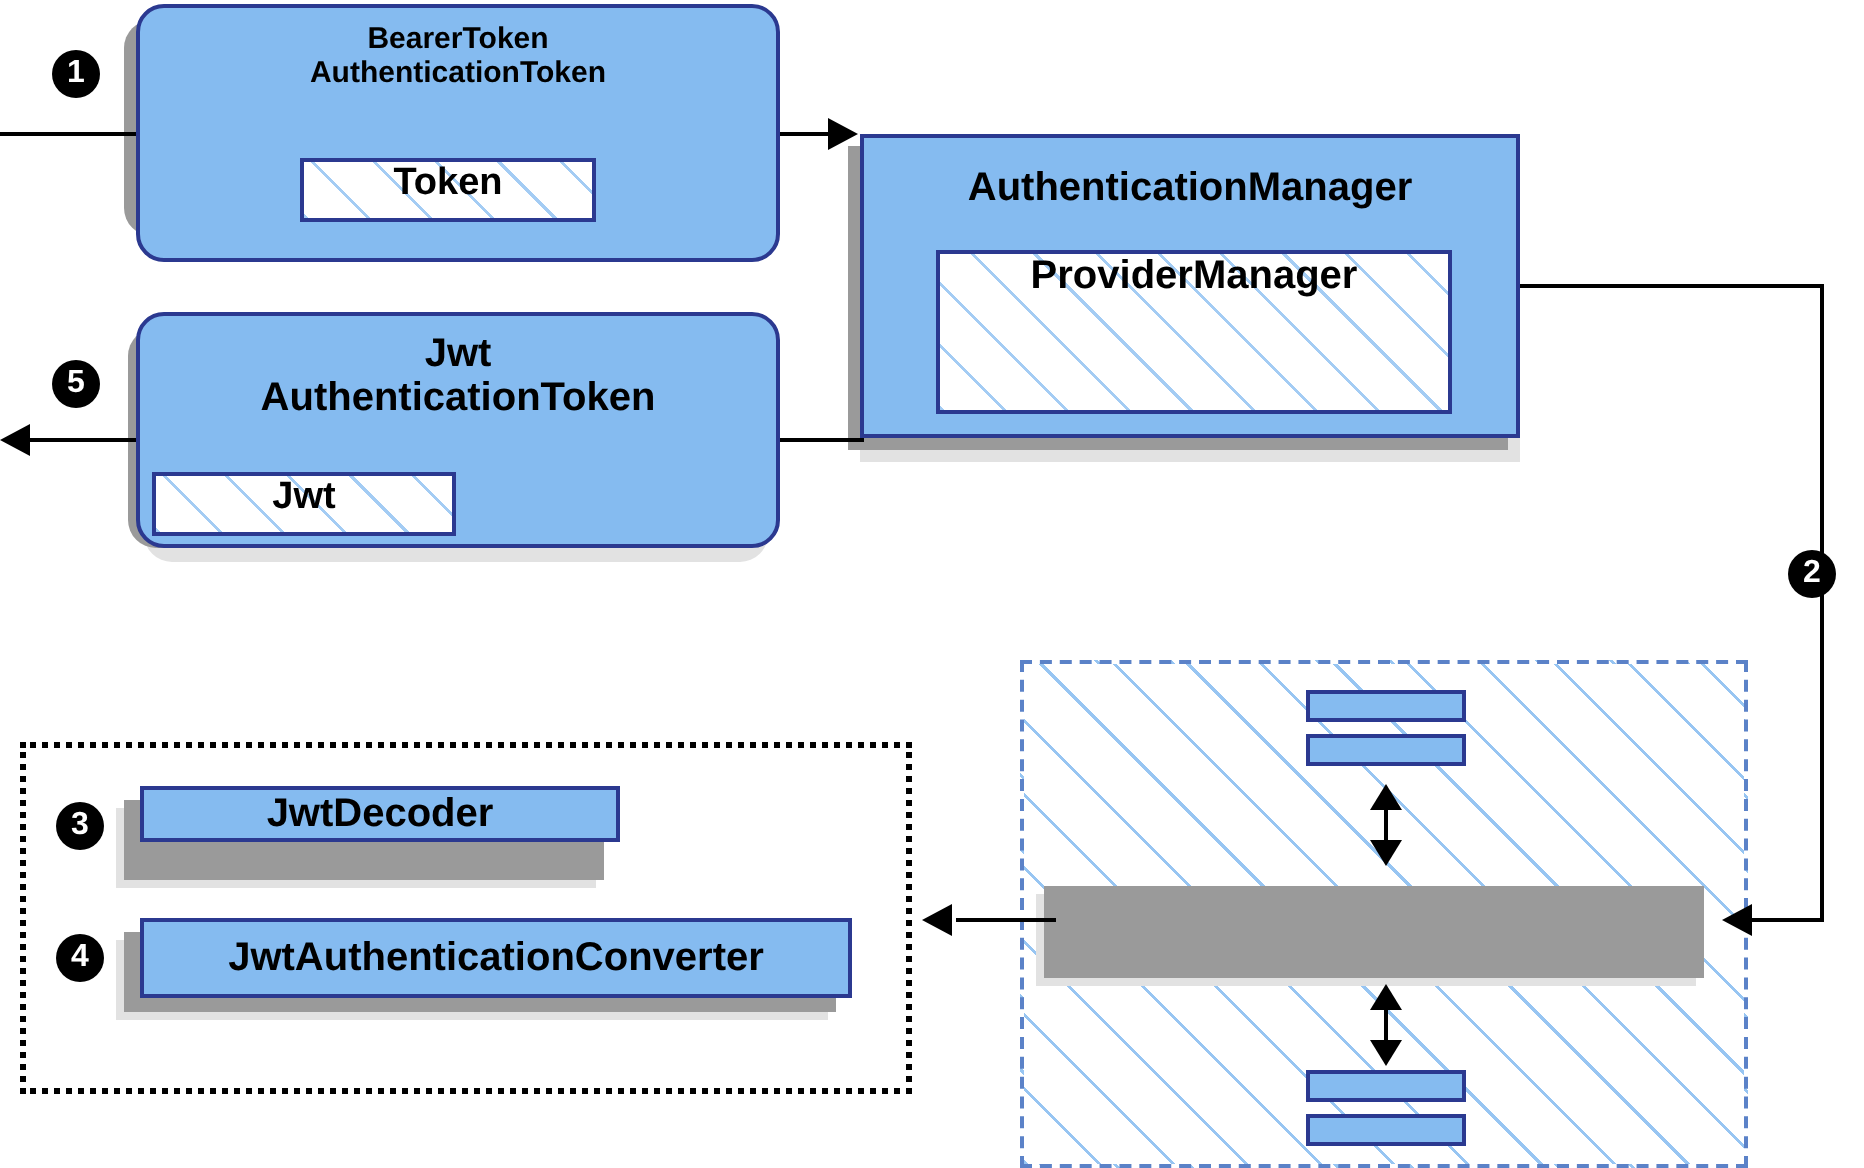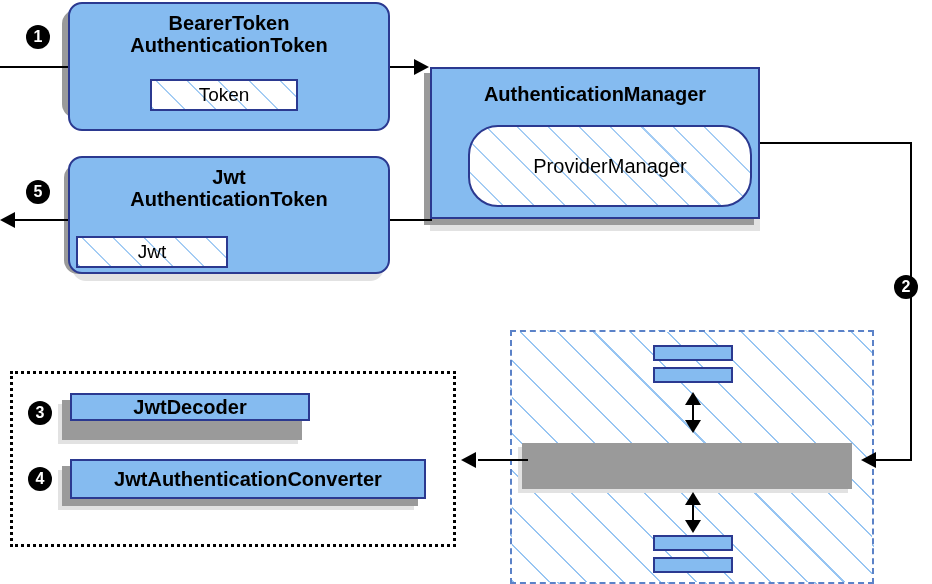--- a/index.html
+++ b/index.html
@@ -51,23 +51,22 @@
     box-sizing: border-box;
     border: 2px solid #2b3990;
     background-color: #ffffff;
     background-image: repeating-linear-gradient(
         45deg,
         rgba(133,187,240,0.75) 0px,
         rgba(133,187,240,0.75) 1.5px,
         rgba(255,255,255,0) 1.5px,
         rgba(255,255,255,0) 22px);
     display: flex;
-    align-items: center;
     justify-content: center;
-    font-weight: normal;
+    font-weight: bold;
     color: #000000;
     z-index: 6;
   }
 
   
   .hatch-group {
     box-sizing: border-box;
     border: 2px dashed #5b82c8;
     background-color: #ffffff;
     background-image: repeating-linear-gradient(
@@ -147,39 +146,39 @@
 </style>
 </head>
 <body>
 
 <div id="canvas">
 
   <div class="abs hline" style="left:0px; top:66px; width:70px;"></div>
 
   <div class="abs shadow light rounded" style="left:70px; top:18px; width:312px; height:108px;"></div>
   <div class="abs shadow rounded" style="left:62px; top:10px; width:312px; height:108px;"></div>
-  <div class="abs node rounded" style="left:68px; top:2px; width:322px; height:129px; font-size:20px; padding-top:8px;">
+  <div class="abs node rounded" style="left:68px; top:2px; width:322px; height:129px; font-size:15px; padding-top:8px;">
     <div class="title-line">BearerToken</div>
     <div class="title-line">AuthenticationToken</div>
   </div>
   <div class="abs subbox" style="left:150px; top:79px; width:148px; height:32px; font-size:19px;">
     <span>Token</span>
   </div>
 
   <div class="abs badge" style="left:26px; top:25px;">1</div>
 
   <div class="abs hline" style="left:390px; top:66px; width:32px;"></div>
   <div class="abs arrow-right" style="left:414px; top:59px;"></div>
 
   <div class="abs shadow light" style="left:430px; top:79px; width:330px; height:152px;"></div>
   <div class="abs shadow" style="left:424px; top:73px; width:330px; height:152px;"></div>
   <div class="abs node" style="left:430px; top:67px; width:330px; height:152px; font-size:20px; padding-top:14px;">
     <div class="title-line">AuthenticationManager</div>
   </div>
-  <div class="abs subbox" style="left:468px; top:125px; width:284px; height:82px; font-size:20px;border-radius:30px;">
+  <div class="abs subbox" style="left:468px; top:125px; width:258px; height:82px; font-size:20px;">
     <span>ProviderManager</span>
   </div>
 
   <div class="abs shadow light rounded" style="left:72px; top:171px; width:312px; height:110px;"></div>
   <div class="abs shadow rounded" style="left:64px; top:164px; width:312px; height:110px;"></div>
   <div class="abs node rounded" style="left:68px; top:156px; width:322px; height:118px; font-size:20px; padding-top:8px;">
     <div class="title-line">Jwt</div>
     <div class="title-line">AuthenticationToken</div>
   </div>
   <div class="abs subbox" style="left:76px; top:236px; width:152px; height:32px; font-size:19px;">

